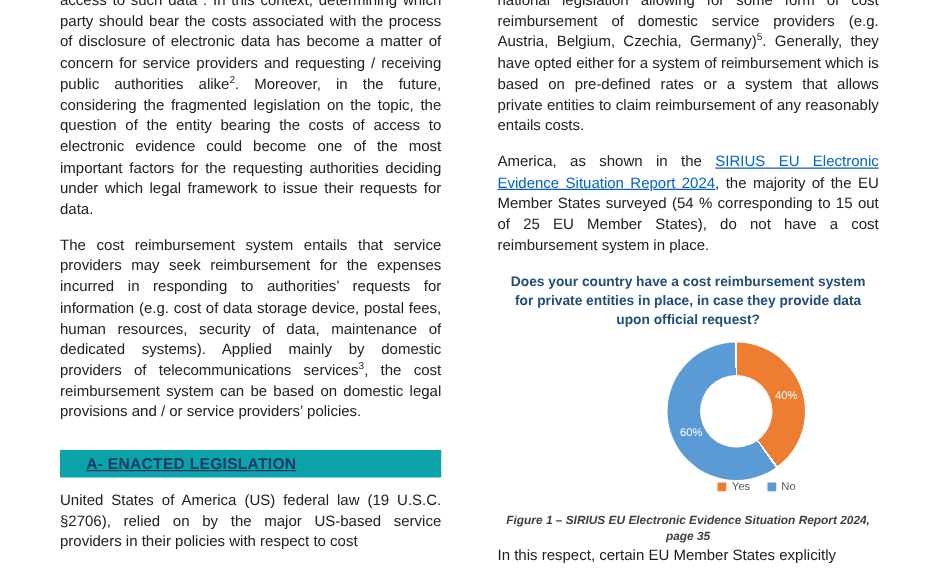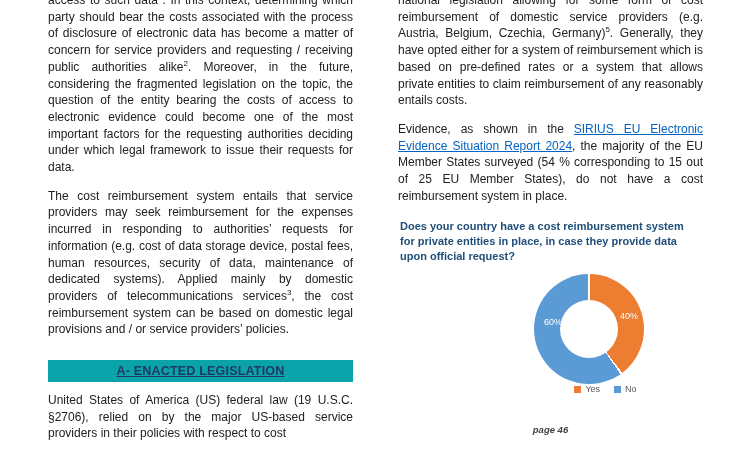--- a/index.html
+++ b/index.html
@@ -11,42 +11,42 @@
   .col-left  { left:48px; }
   .col-right { left:398px; }
 
   p.body {
     margin:0 0 12px 0; font-size:12px; line-height:16.7px;
     text-align:justify; color:#212121;
   }
   sup { font-size:8px; line-height:0; }
 
   .section-heading {
-    margin:22px 0 10px 0; padding:3px 10px;
+    margin:22px 0 10px 0; padding:3px 21px;
     background:var(--heading-bg, #0aa3a9);
     color:var(--heading-text, #1f3864);
     font-size:12.5px; line-height:16px; font-weight:bold;
-    text-decoration:underline; letter-spacing:0.2px;text-align:center;
+    text-decoration:underline; letter-spacing:0.2px;
   }
 
   .link { color:var(--link, #0563c1); text-decoration:underline; cursor:pointer; }
 
   .chart-title {
     margin:15px 2px 0 2px; font-size:11px; font-weight:bold;
-    color:var(--chart-title, #1f4e79); text-align:left; line-height:15px;
+    color:var(--chart-title, #1f4e79); text-align:center; line-height:15px;
   }
 
   .chart { margin-top:10px; display:flex; align-items:center; height:112px;flex-direction:column; }
   .donut { position:relative; width:110px; height:110px; border-radius:50%; margin-left:77px; flex:0 0 auto; }
   .hole  { position:absolute; left:50%; top:50%; width:58px; height:58px;
            margin:-29px 0 0 -29px; background:#ffffff; border-radius:50%; z-index:1; }
   .slice-label { position:absolute; transform:translate(-50%,-50%);
                  font-size:9px; color:#ffffff; z-index:2; }
   .label-yes { left:95px; top:42px; }
-  .label-no  { left:19px; top:48px; }
+  .label-no  { left:19px; top:72px; }
 
   .legend { display:flex; gap:14px; margin-left:83px;padding-left:27px; }
   .legend-item { display:flex; align-items:center; gap:4px; font-size:9px; color:#595959; }
   .swatch { width:7px; height:7px; display:inline-block; flex:0 0 auto; }
 
   .caption {
     margin-top:24px; text-align:center; font-size:9.5px; font-weight:bold;
     font-style:italic; color:#3f3f3f; line-height:13px;
   }
   .para-last { margin-top:13px; }
@@ -62,21 +62,21 @@
     <p class="body"><span>The cost reimbursement system entails that service providers may seek reimbursement for the expenses incurred in responding to authorities’ requests for information (e.g. cost of data storage device, postal fees, human resources, security of data, maintenance of dedicated systems). Applied mainly by domestic providers of telecommunications services</span><sup>3</sup><span>, the cost reimbursement system can be based on domestic legal provisions and / or service providers’ policies.</span></p>
 
     <h2 class="section-heading">A- ENACTED LEGISLATION</h2>
 
     <p class="body">United States of America (US) federal law (19 U.S.C. §2706), relied on by the major US-based service providers in their policies with respect to cost</p>
   </div>
 
   <div class="col col-right">
     <p class="body"><span>national legislation allowing for some form of cost reimbursement of domestic service providers (e.g. Austria, Belgium, Czechia, Germany)</span><sup>5</sup><span>. Generally, they have opted either for a system of reimbursement which is based on pre-defined rates or a system that allows private entities to claim reimbursement of any reasonably entails costs.</span></p>
 
-    <p class="body"><span>Evidence, as shown in the </span><a class="link">SIRIUS EU Electronic Evidence Situation Report 2024</a><span>, the majority of the EU Member States surveyed (54 % corresponding to 15 out of 25 EU Member States), do not have a cost reimbursement system in place.</span></p>
+    <p class="body"><span>America, as shown in the </span><a class="link">SIRIUS EU Electronic Evidence Situation Report 2024</a><span>, the majority of the EU Member States surveyed (54 % corresponding to 15 out of 25 EU Member States), do not have a cost reimbursement system in place.</span></p>
 
     <div class="chart-title">Does your country have a cost reimbursement system for private entities in place, in case they provide data upon official request?</div>
 
     <div class="chart">
       <div class="donut" style="background: conic-gradient(rgb(255, 255, 255) 0deg, rgb(255, 255, 255) 1deg, rgb(237, 125, 49) 1deg, rgb(237, 125, 49) 143deg, rgb(255, 255, 255) 143deg, rgb(255, 255, 255) 145deg, rgb(91, 155, 213) 145deg, rgb(91, 155, 213) 359deg, rgb(255, 255, 255) 359deg, rgb(255, 255, 255) 360deg);">
         <span class="slice-label label-yes">40%</span>
         <span class="slice-label label-no">60%</span>
         <div class="hole"></div>
       </div>
       <div class="legend">
@@ -85,19 +85,20 @@
           <span>Yes</span>
         </span>
         <span class="legend-item">
           <span class="swatch" style="background-color: rgb(91, 155, 213);"></span>
           <span>No</span>
         </span>
       </div>
     </div>
 
     <div class="caption">
-      <br>
-      <span>page 46</span>
+      <span>Figure 1 – SIRIUS EU Electronic Evidence Situation Report 2024,</span><br>
+      <span>page 35</span>
     </div>
 
+    <p class="body para-last">In this respect, certain EU Member States explicitly</p>
   </div>
 
 </div>
 
 </body></html>

